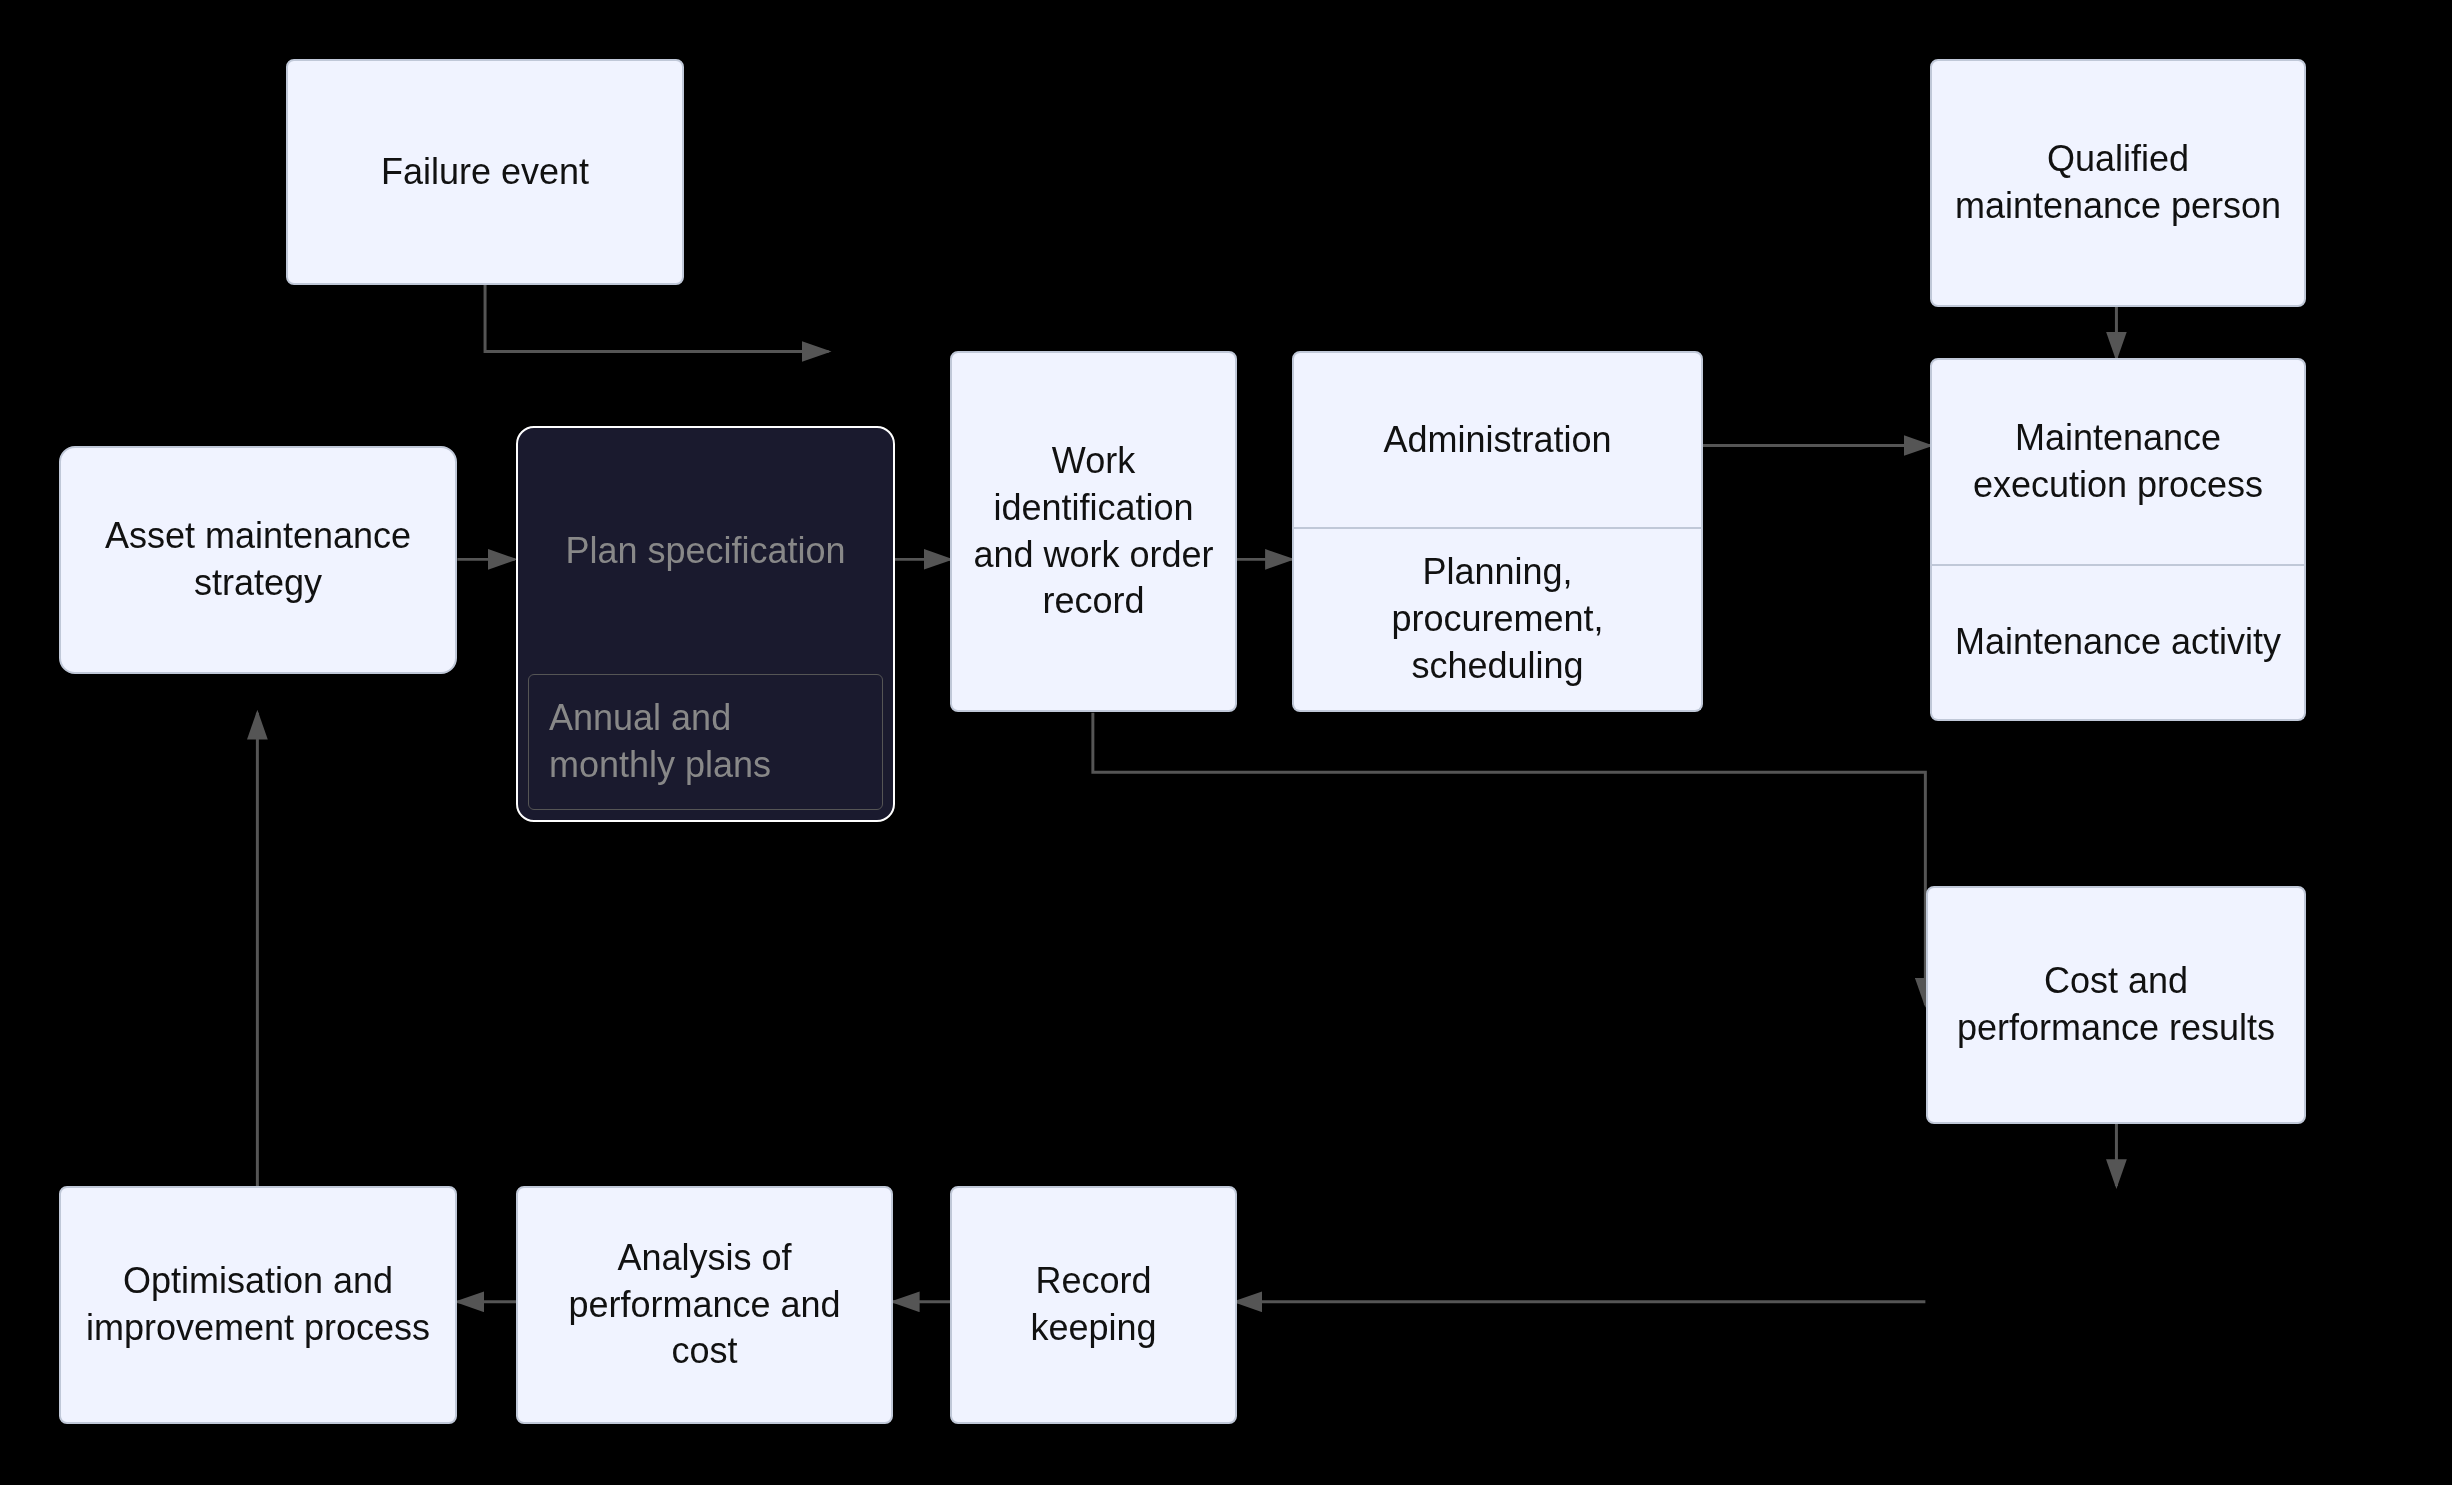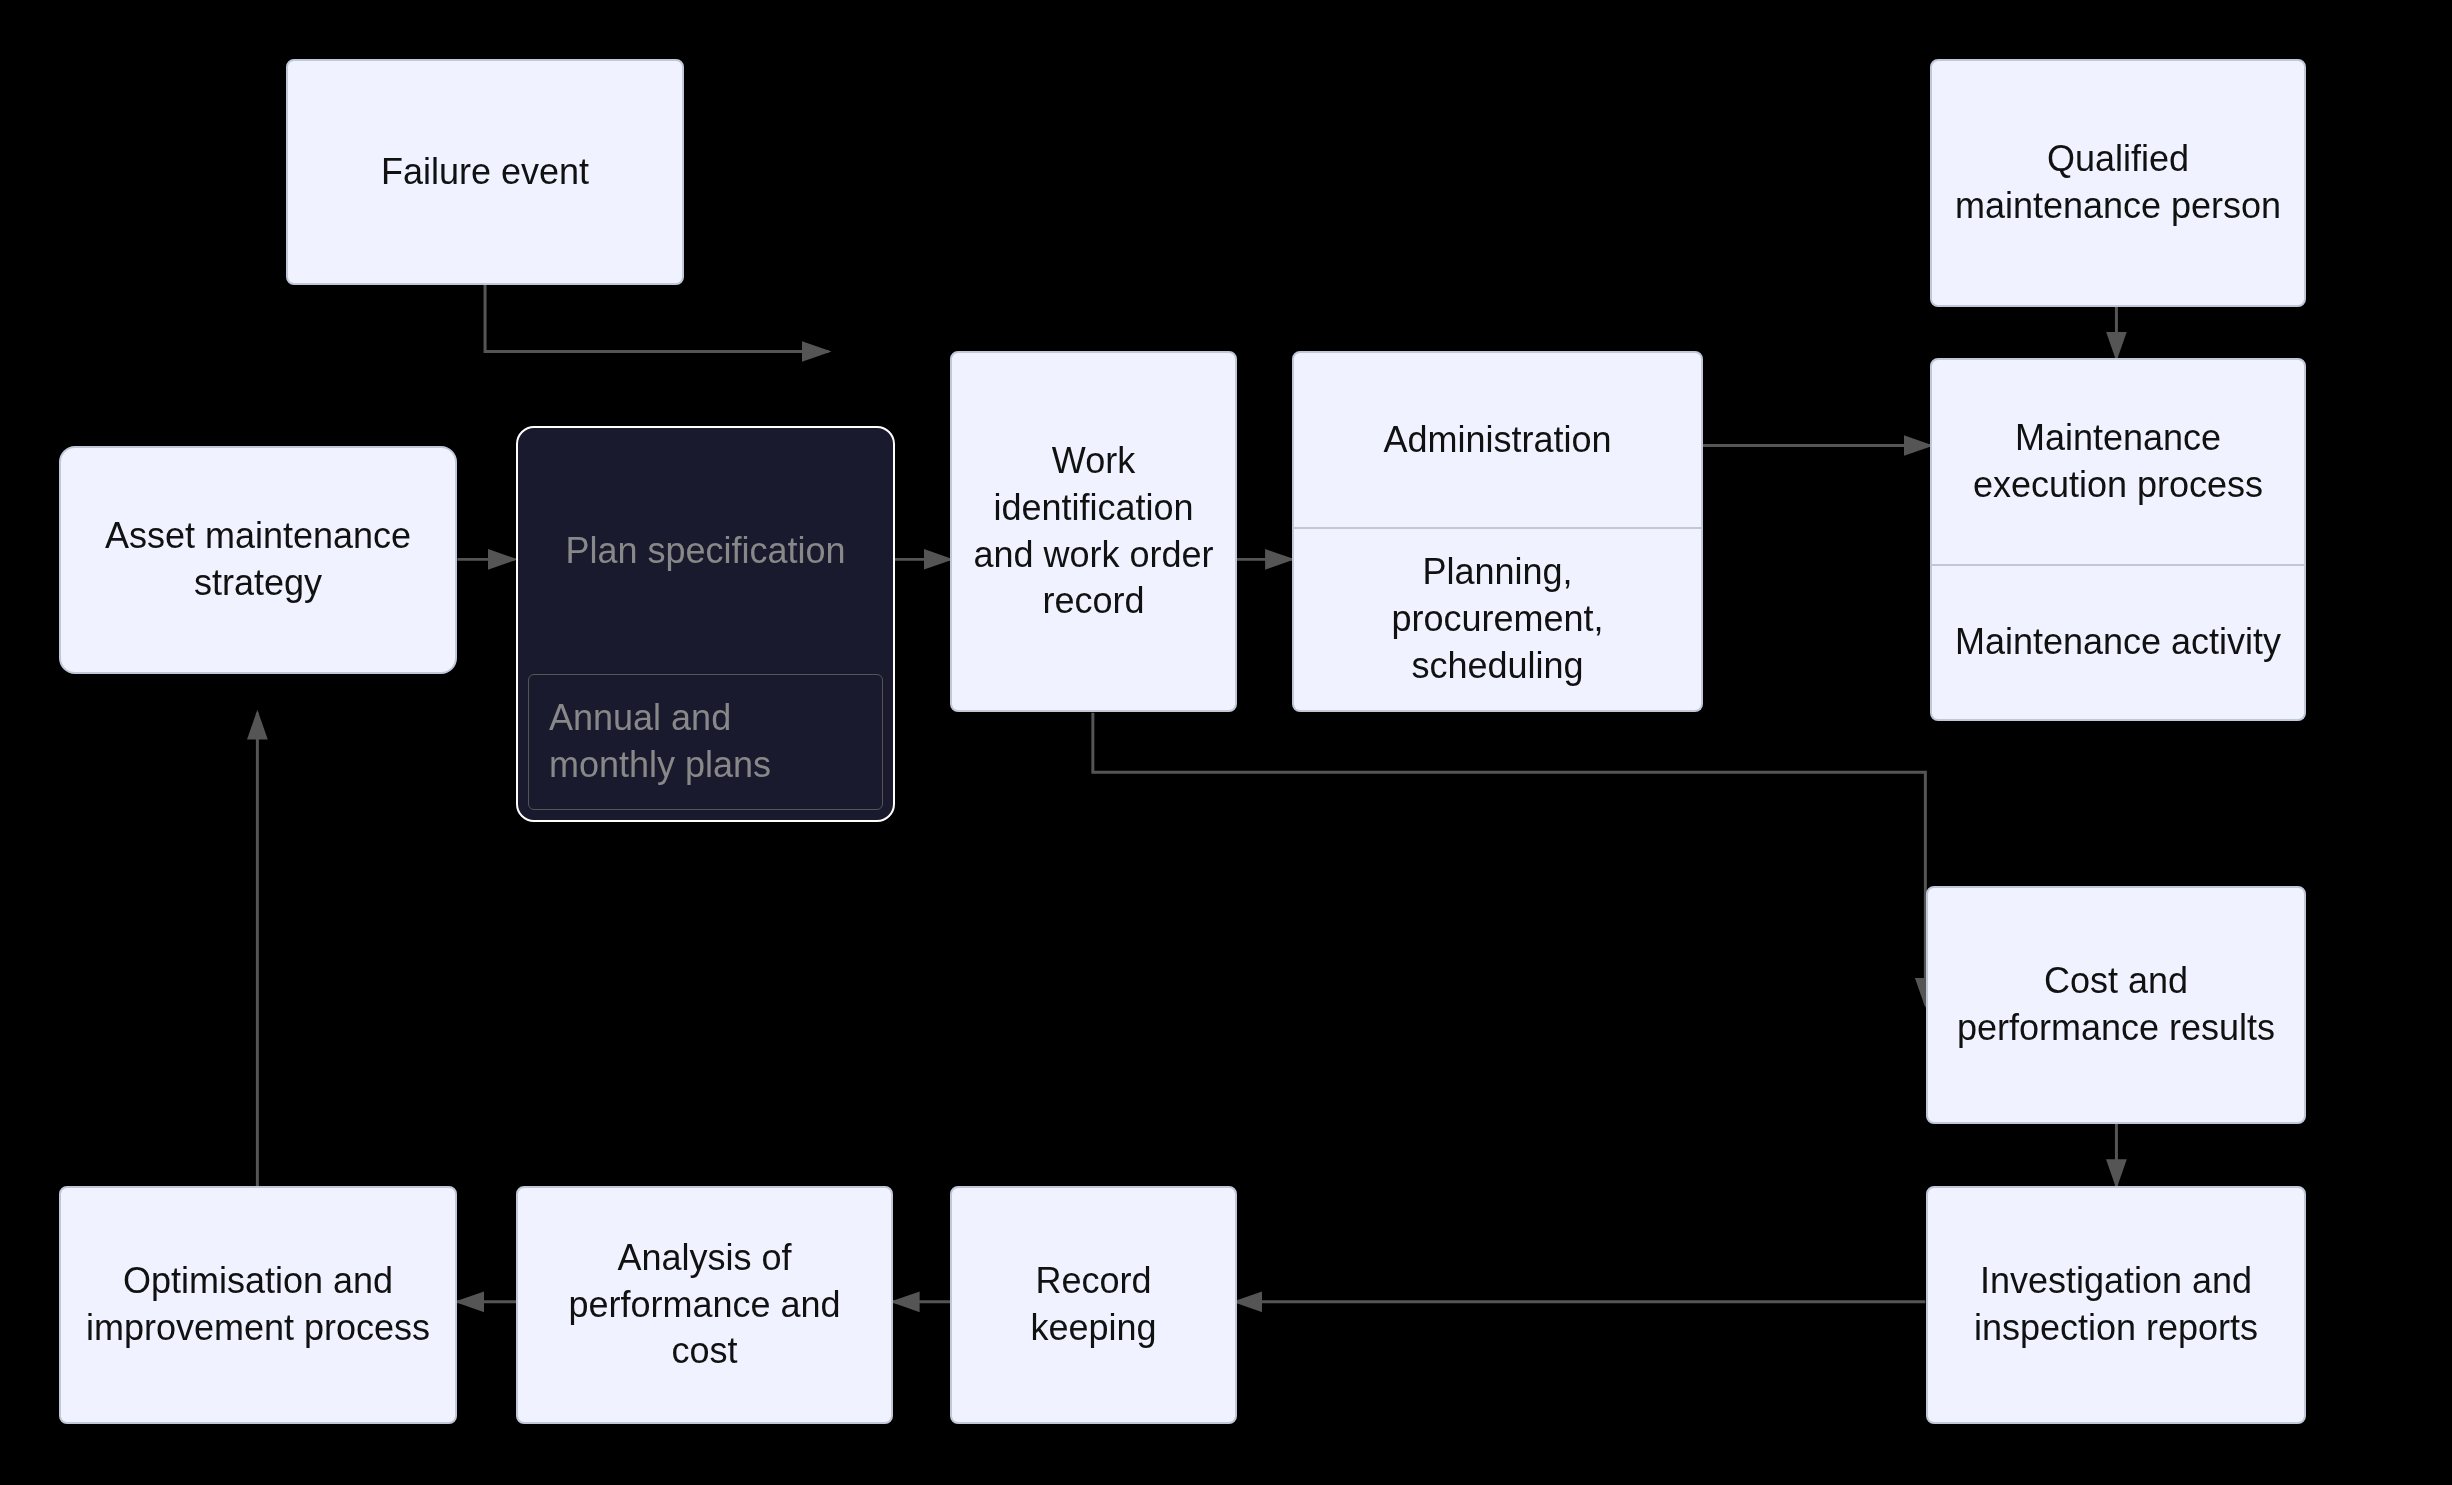--- a/index.html
+++ b/index.html
@@ -230,18 +230,15 @@
   </div>
 
   <div class="box" style="left: 516px; top: 1186px; width: 377px; height: 238px;">
     <span>Analysis of performance and cost</span>
   </div>
 
   <div class="box" style="left: 950px; top: 1186px; width: 287px; height: 238px;">
     <span>Record keeping</span>
   </div>
 
-  <div class="box" style="left: 1926px; top: 1186px; width: 380px; height: 238px;">
-    <span>Investigation and inspection reports</span>
-  </div>
 
 </div>
 
 
 </body></html>

